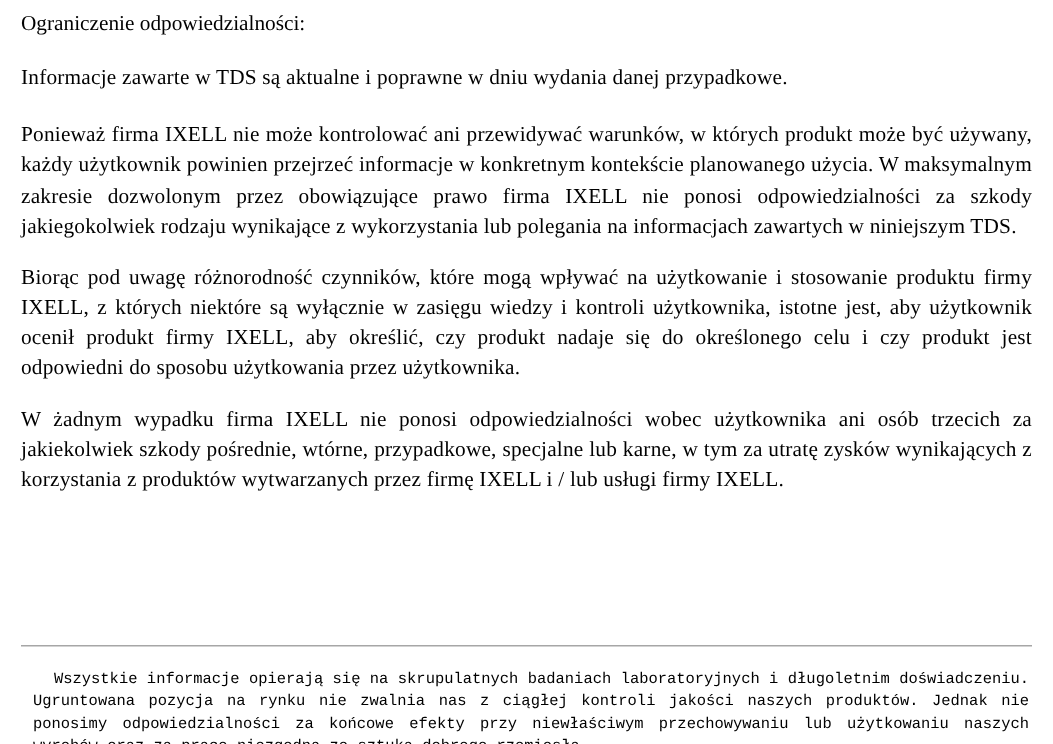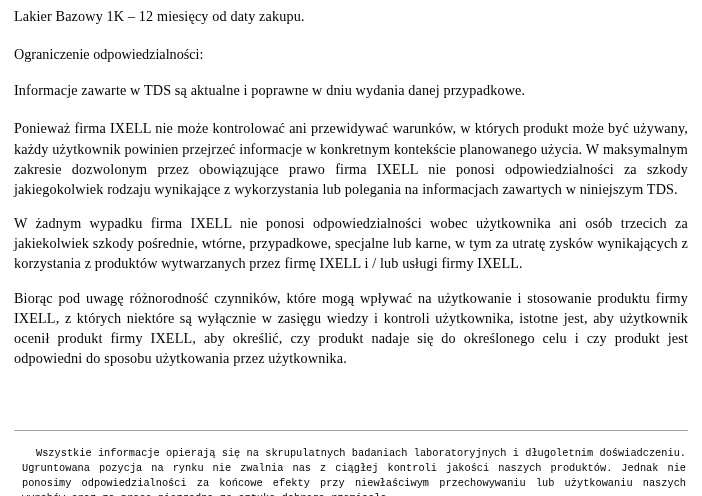--- a/index.html
+++ b/index.html
@@ -61,31 +61,30 @@
   .footer .indent-first {
     text-indent: 14px;
     display: block;
   }
 </style>
 </head>
 <body>
 
 <div class="page">
 
-  <p class="para first">Lakier Bazowy 1K – 12 miesięcy od daty zakupu.</p>
 
   <p class="heading">Ograniczenie odpowiedzialności:</p>
 
   <p class="para lead">Informacje zawarte w TDS są aktualne i poprawne w dniu wydania danej przypadkowe.</p>
 
   <p class="para">Ponieważ firma IXELL nie może kontrolować ani przewidywać warunków, w których produkt może być używany, każdy użytkownik powinien przejrzeć informacje w konkretnym kontekście planowanego użycia. W maksymalnym zakresie dozwolonym przez obowiązujące prawo firma IXELL nie ponosi odpowiedzialności za szkody jakiegokolwiek rodzaju wynikające z wykorzystania lub polegania na informacjach zawartych w niniejszym TDS.</p>
 
+  <p class="para">Biorąc pod uwagę różnorodność czynników, które mogą wpływać na użytkowanie i stosowanie produktu firmy IXELL, z których niektóre są wyłącznie w zasięgu wiedzy i kontroli użytkownika, istotne jest, aby użytkownik ocenił produkt firmy IXELL, aby określić, czy produkt nadaje się do określonego celu i czy produkt jest odpowiedni do sposobu użytkowania przez użytkownika.</p>
+
   <p class="para">W żadnym wypadku firma IXELL nie ponosi odpowiedzialności wobec użytkownika ani osób trzecich za jakiekolwiek szkody pośrednie, wtórne, przypadkowe, specjalne lub karne, w tym za utratę zysków wynikających z korzystania z produktów wytwarzanych przez firmę IXELL i / lub usługi firmy IXELL.</p>
-
-  <p class="para">Biorąc pod uwagę różnorodność czynników, które mogą wpływać na użytkowanie i stosowanie produktu firmy IXELL, z których niektóre są wyłącznie w zasięgu wiedzy i kontroli użytkownika, istotne jest, aby użytkownik ocenił produkt firmy IXELL, aby określić, czy produkt nadaje się do określonego celu i czy produkt jest odpowiedni do sposobu użytkowania przez użytkownika.</p>
 
   <div class="footer-rule"></div>
 
   <div class="footer">
     <span class="indent-first">Wszystkie informacje opierają się na skrupulatnych badaniach laboratoryjnych i długoletnim doświadczeniu. Ugruntowana pozycja na rynku nie zwalnia nas z ciągłej kontroli jakości naszych produktów. Jednak nie ponosimy odpowiedzialności za końcowe efekty przy niewłaściwym przechowywaniu lub użytkowaniu naszych wyrobów oraz za pracę niezgodną ze sztuką dobrego rzemiosła.</span>
   </div>
 
 </div>
 
 </body></html>

